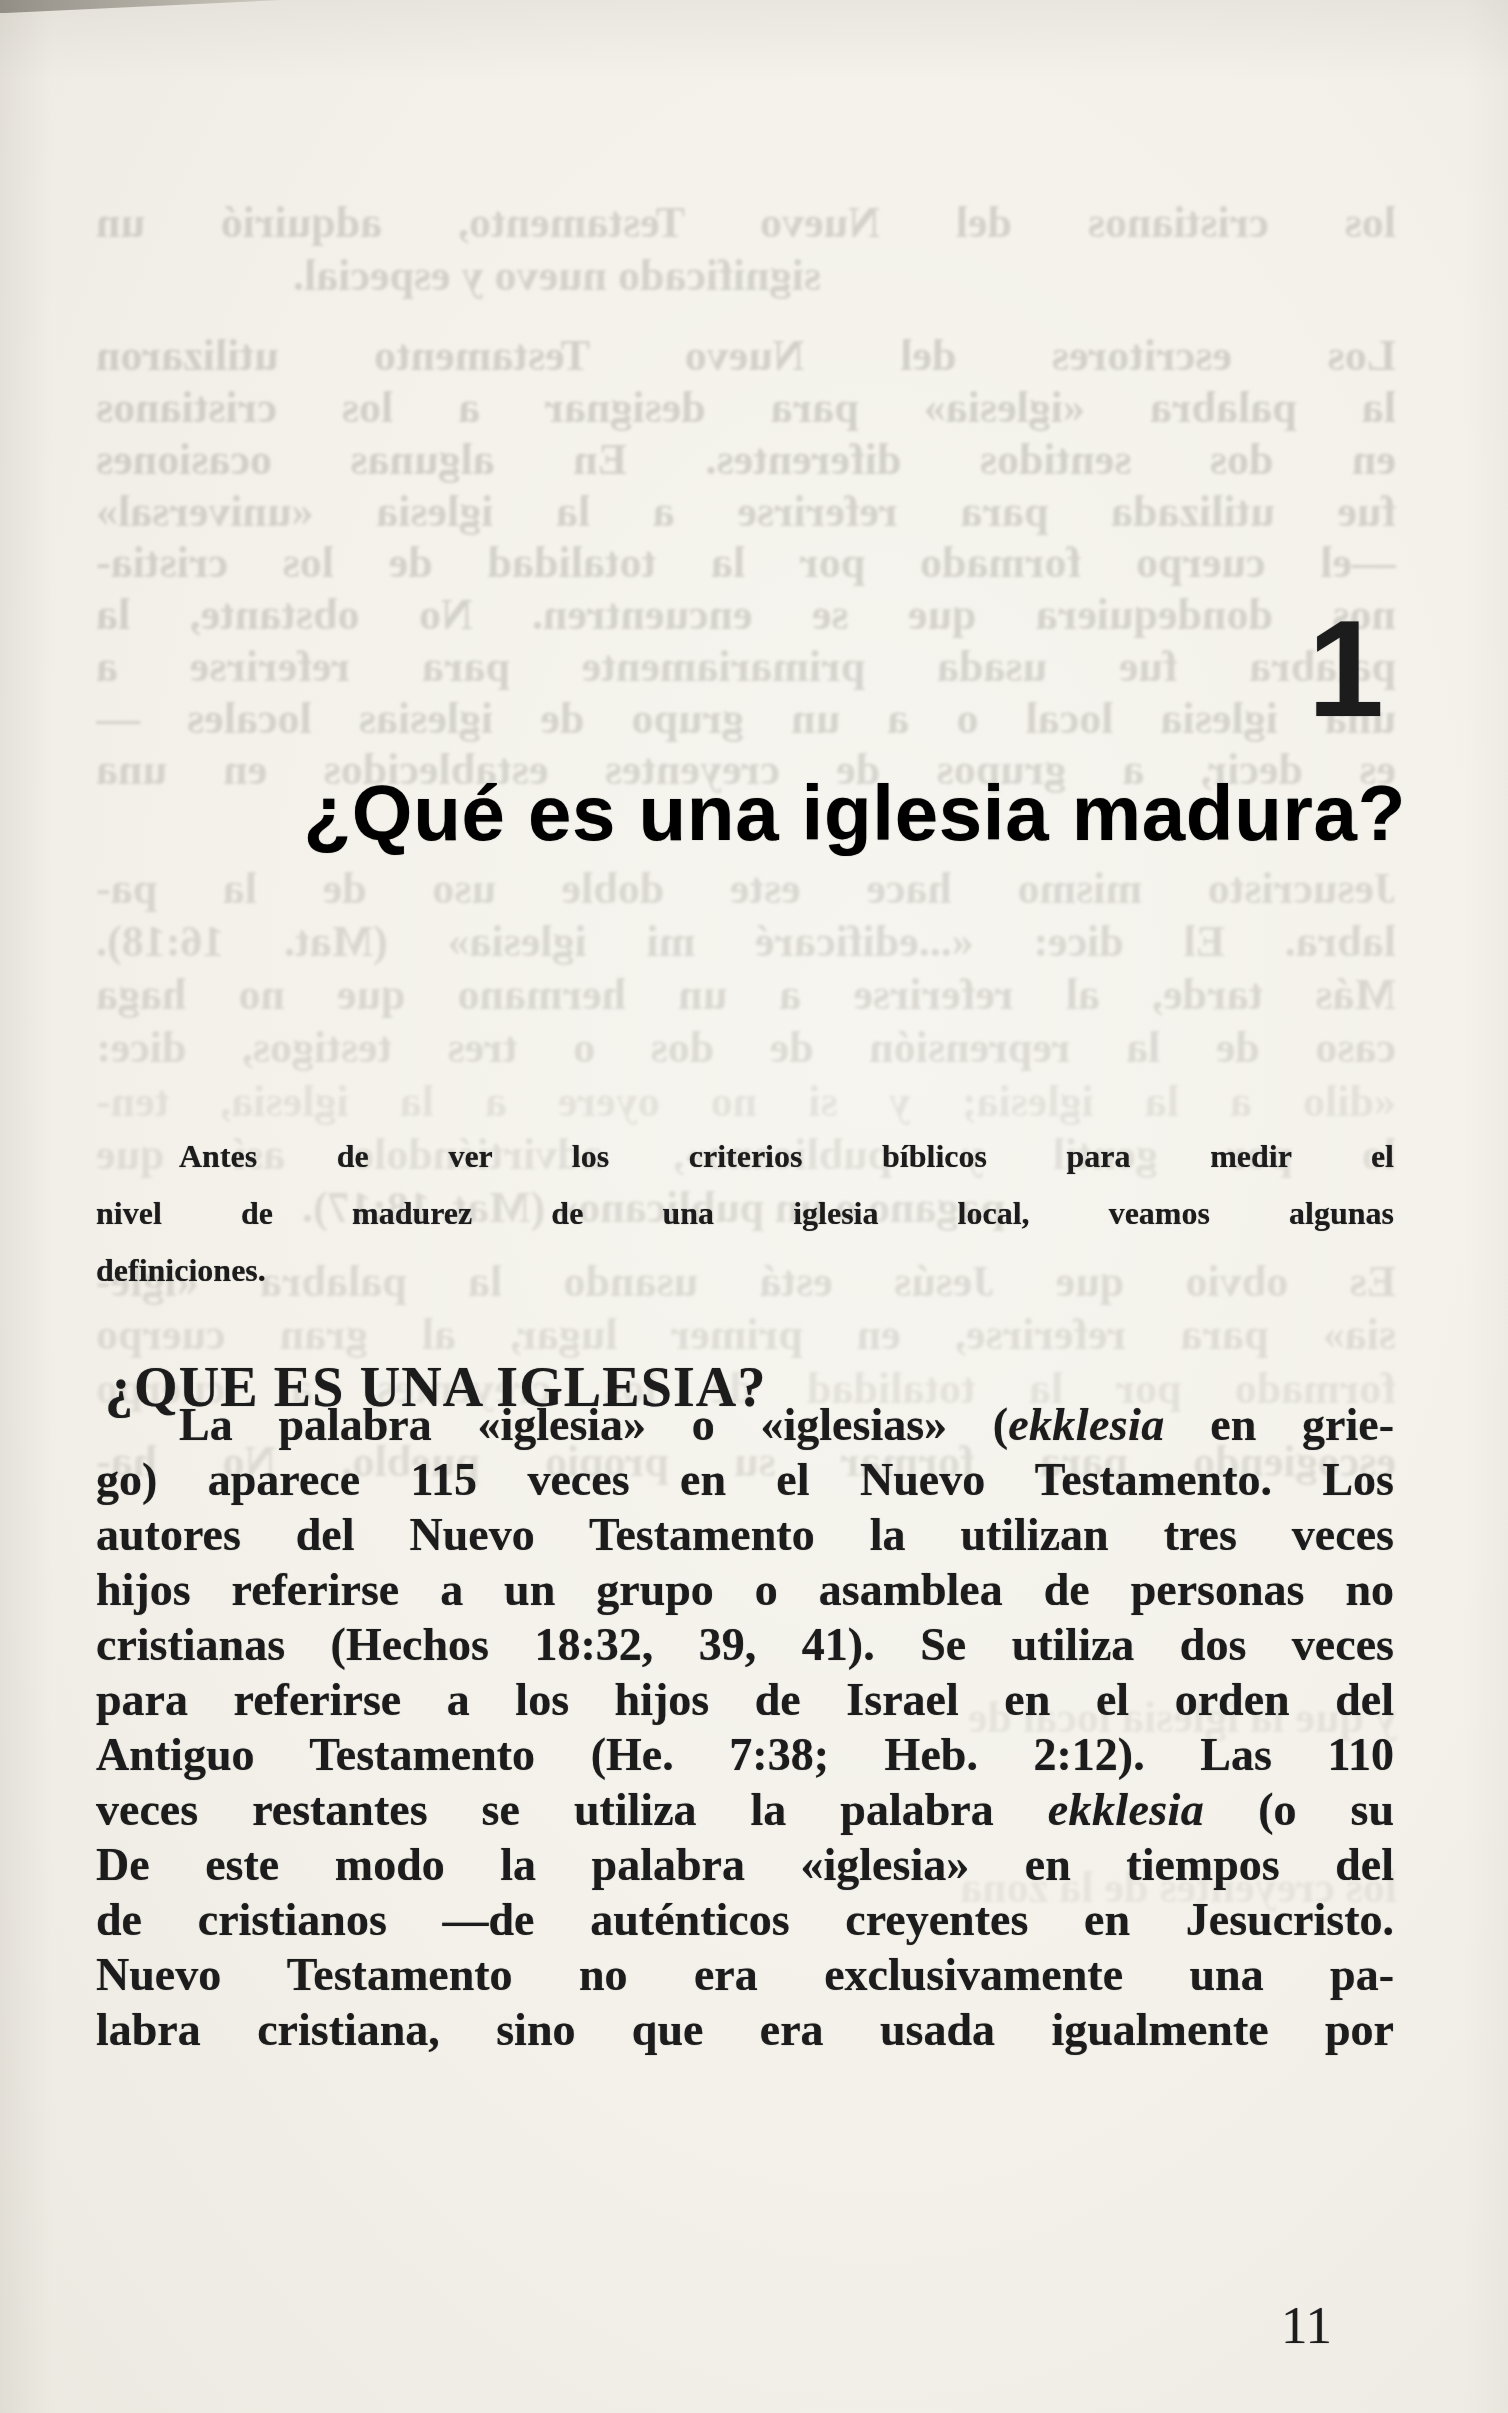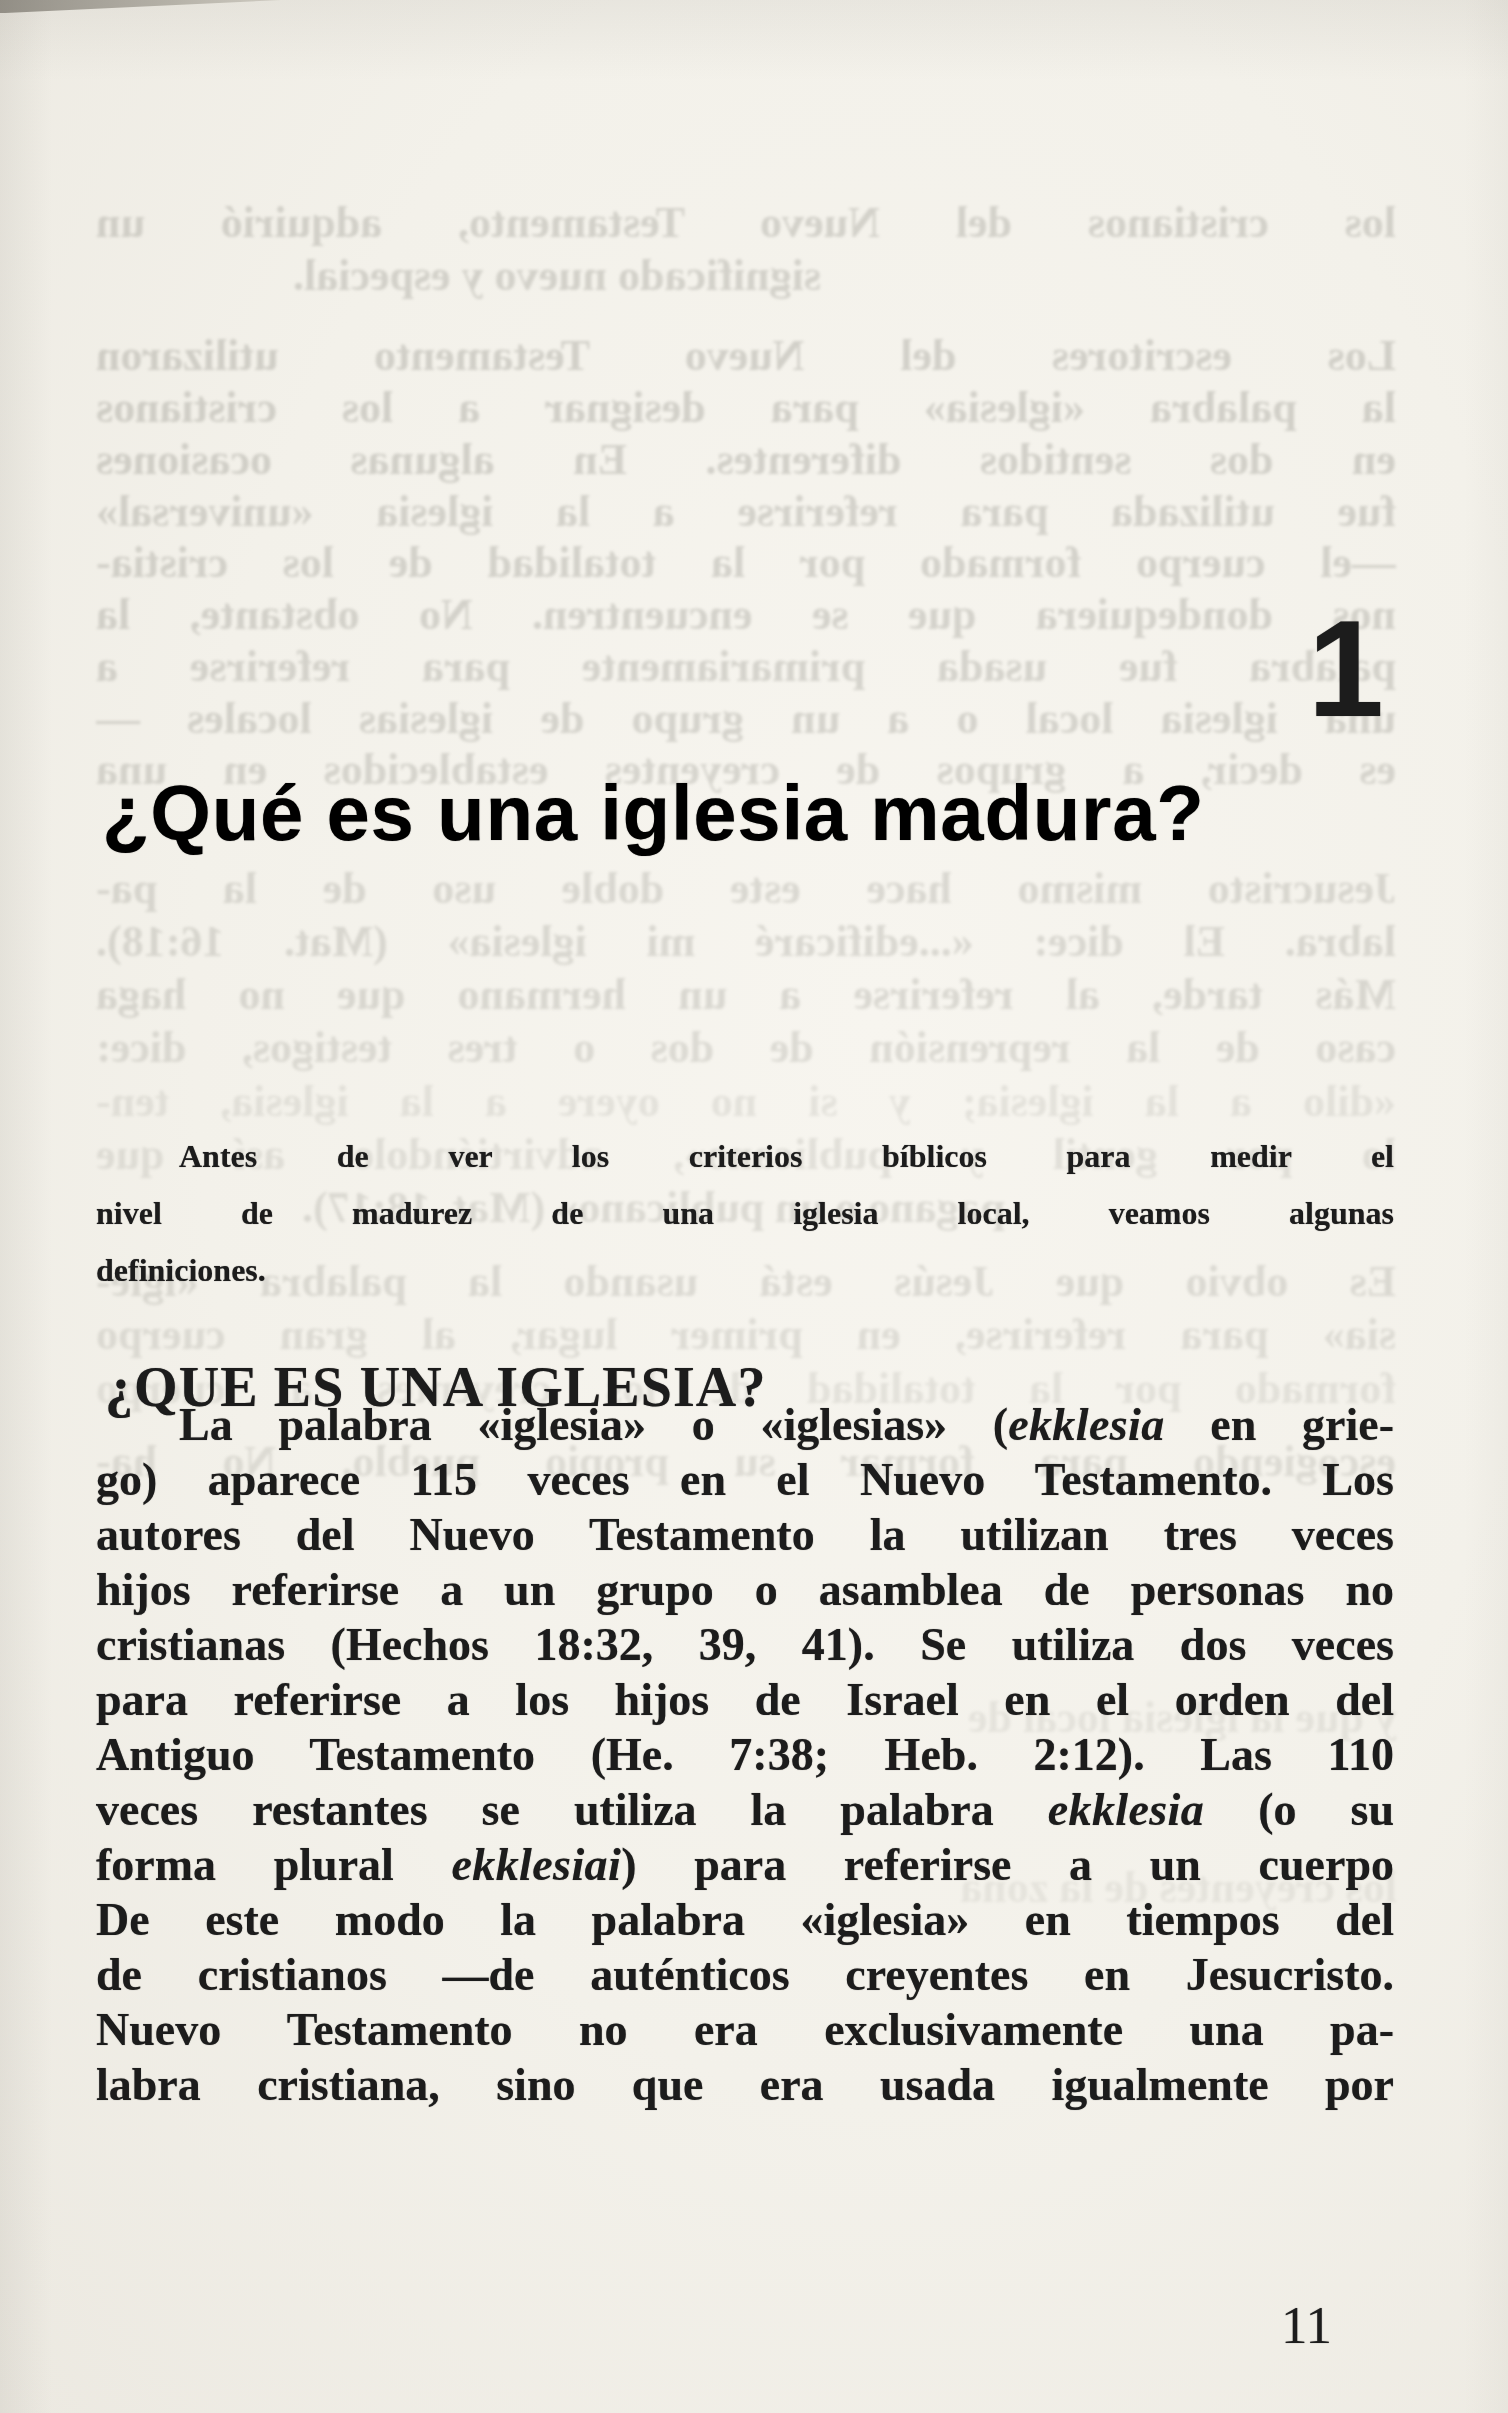--- a/index.html
+++ b/index.html
@@ -56,21 +56,21 @@
     font-size:137px;line-height:1;
     letter-spacing:0;
   }
   .chapter-title{
     position:absolute;top:769px;left:102px;width:1304px;
     font-family:"Liberation Sans","DejaVu Sans",sans-serif;
     font-weight:700;
     font-size:78px;line-height:1.15;
     letter-spacing:0.7px;
     white-space:nowrap;
-    text-align:left;
+    text-align:right;
     text-shadow:0 0 1.1px rgba(30,28,25,.5);
   }
   .para{
     position:absolute;left:96px;width:1298px;
   }
   .para .tline{
     text-align:justify;
     text-align-last:justify;
   }
   .para.no-justify-last .tline:last-child{
@@ -154,21 +154,20 @@
 
   <div class="printed para body-para indent-first">
       <div class="tline">La palabra «iglesia» o «iglesias» (<em>ekklesia</em> en grie-</div>
       <div class="tline">go) aparece 115 veces en el Nuevo Testamento. Los</div>
       <div class="tline">autores del Nuevo Testamento la utilizan tres veces</div>
       <div class="tline">hijos referirse a un grupo o asamblea de personas no</div>
       <div class="tline">cristianas (Hechos 18:32, 39, 41). Se utiliza dos veces</div>
       <div class="tline">para referirse a los hijos de Israel en el orden del</div>
       <div class="tline">Antiguo Testamento (He. 7:38; Heb. 2:12). Las 110</div>
       <div class="tline">veces restantes se utiliza la palabra <em>ekklesia</em> (o su</div>
-      <div class="tline">forma plural <em>ekklesiai</em>) para referirse a un cuerpo</div>
       <div class="tline">De este modo la palabra «iglesia» en tiempos del</div>
       <div class="tline">de cristianos —de auténticos creyentes en Jesucristo.</div>
       <div class="tline">Nuevo Testamento no era exclusivamente una pa-</div>
       <div class="tline">labra cristiana, sino que era usada igualmente por</div>
     </div>
 
   <div class="printed page-number">11</div>
 
 </div>
 

